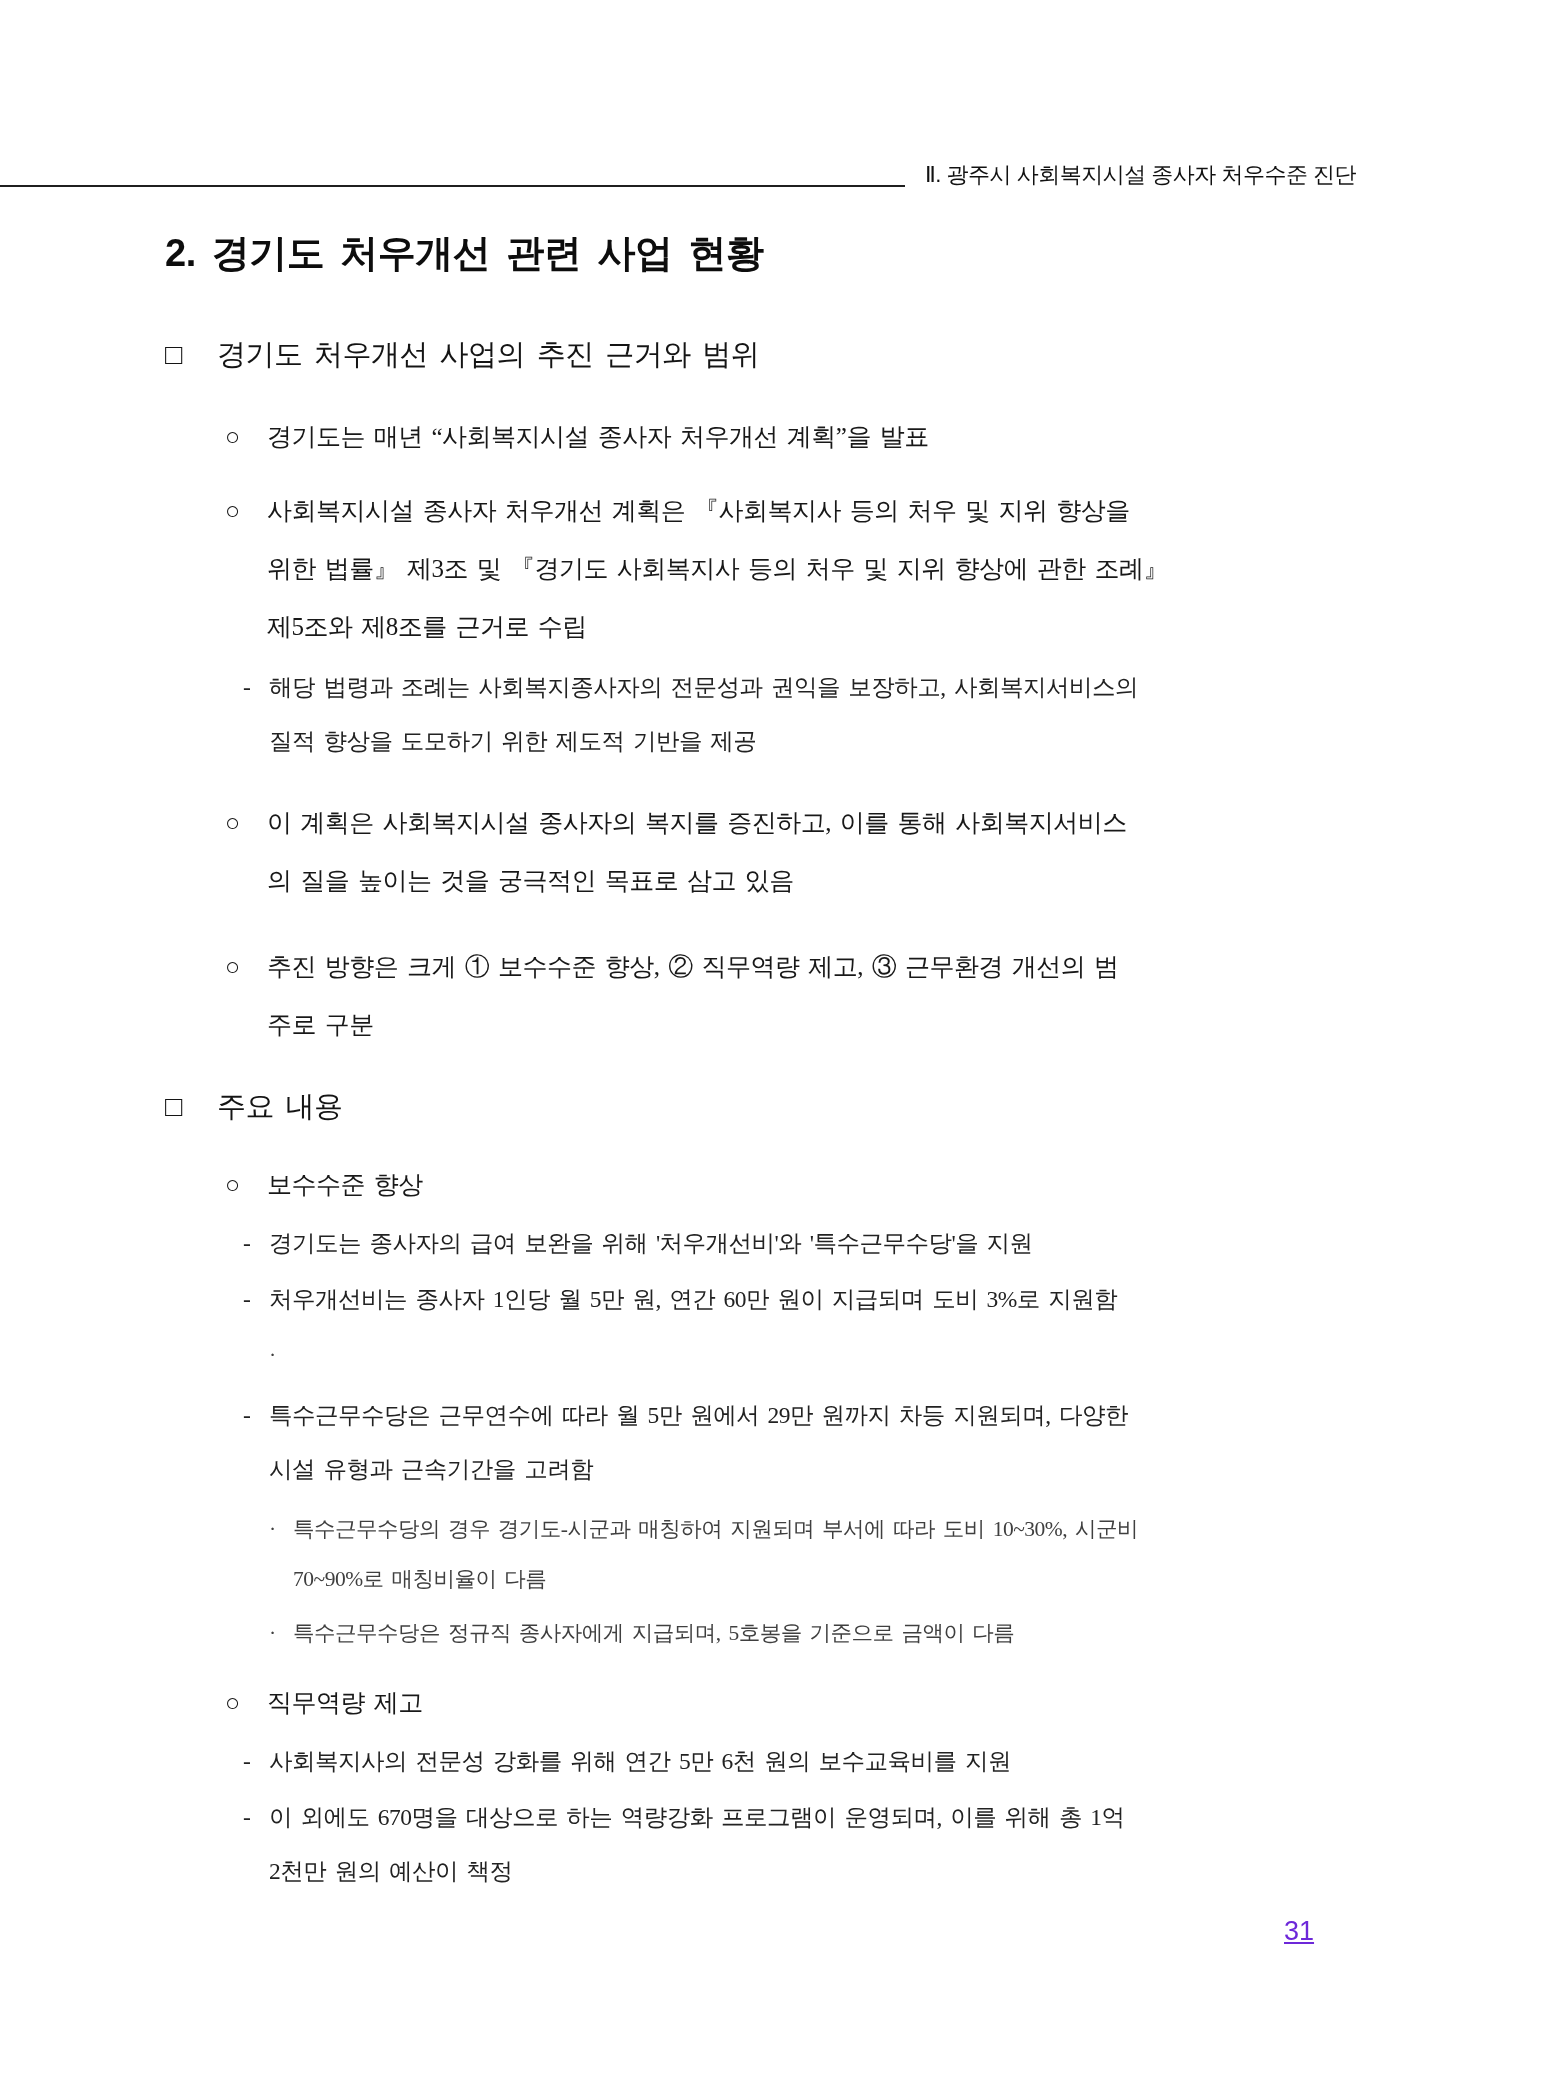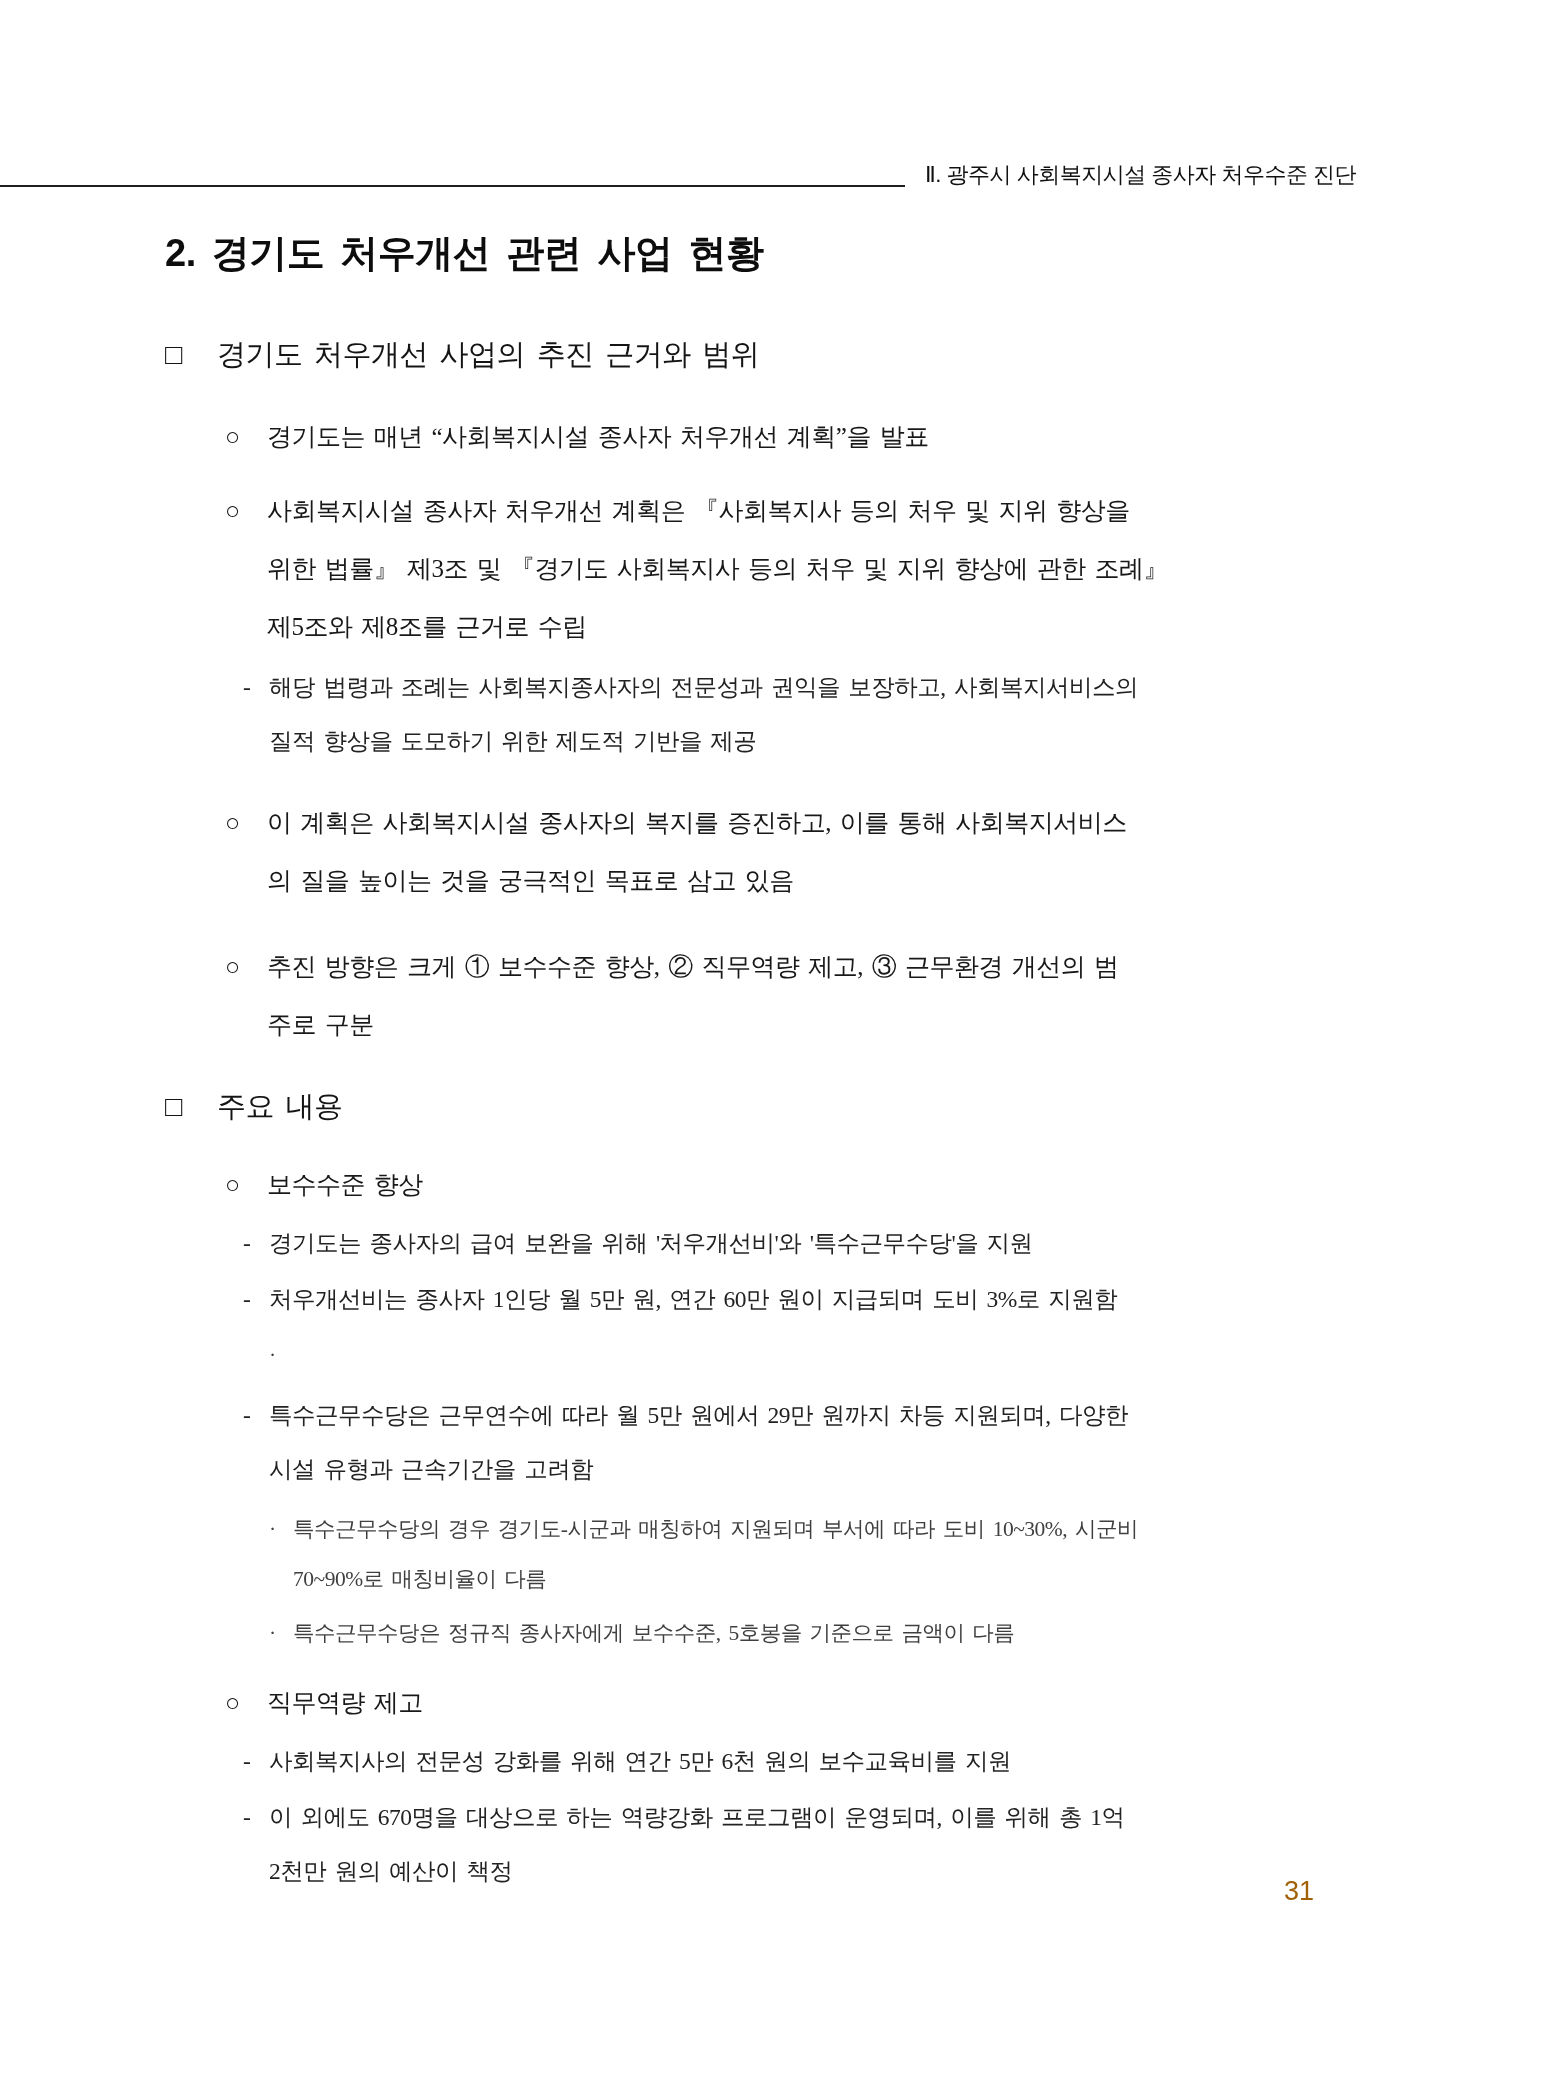--- a/index.html
+++ b/index.html
@@ -31,23 +31,23 @@
   .sec .marker{flex:none;width:52px;font-weight:400;}
   .row{display:flex;align-items:flex-start;letter-spacing:-0.5px;word-spacing:3px;}
   .row .txt{white-space:pre-line;}
   .circle{margin-left:60px;font-size:25px;line-height:58px;color:#181818;}
   .circle .marker{flex:none;width:42px;font-size:25px;}
   .dash{margin-left:78px;font-size:23.5px;line-height:54px;color:#222;}
   .dash .marker{flex:none;width:26px;}
   .dot{margin-left:104px;font-size:21.5px;line-height:50px;color:#3f3f3f;}
   .dot .marker{flex:none;width:24px;}
   .page-number{
-    position:absolute;left:1284px;top:1876px;
+    position:absolute;left:1284px;top:1916px;
     font-family:"Liberation Sans","DejaVu Sans",sans-serif;
-    font-size:27px;color:#a16207;
+    font-size:27px;color:#6d28d9;text-decoration:underline;
   }
 </style>
 </head>
 <body>
 
 <div class="page">
 
   <div class="chapter-rule"></div>
   <div class="chapter-text">Ⅱ. 광주시 사회복지시설 종사자 처우수준 진단</div>
 
@@ -121,21 +121,21 @@
     </div>
 
     <div class="row dot" style="margin-top:8px">
       <span class="marker">·</span>
       <span class="txt">특수근무수당의 경우 경기도-시군과 매칭하여 지원되며 부서에 따라 도비 10~30%, 시군비
 70~90%로 매칭비율이 다름</span>
     </div>
 
     <div class="row dot" style="margin-top:4px">
       <span class="marker">·</span>
-      <span class="txt">특수근무수당은 정규직 종사자에게 보수수준, 5호봉을 기준으로 금액이 다름</span>
+      <span class="txt">특수근무수당은 정규직 종사자에게 지급되며, 5호봉을 기준으로 금액이 다름</span>
     </div>
 
     <div class="row circle" style="margin-top:16px">
       <span class="marker">○</span>
       <span class="txt">직무역량 제고</span>
     </div>
 
     <div class="row dash" style="margin-top:2px">
       <span class="marker">-</span>
       <span class="txt">사회복지사의 전문성 강화를 위해 연간 5만 6천 원의 보수교육비를 지원</span>

